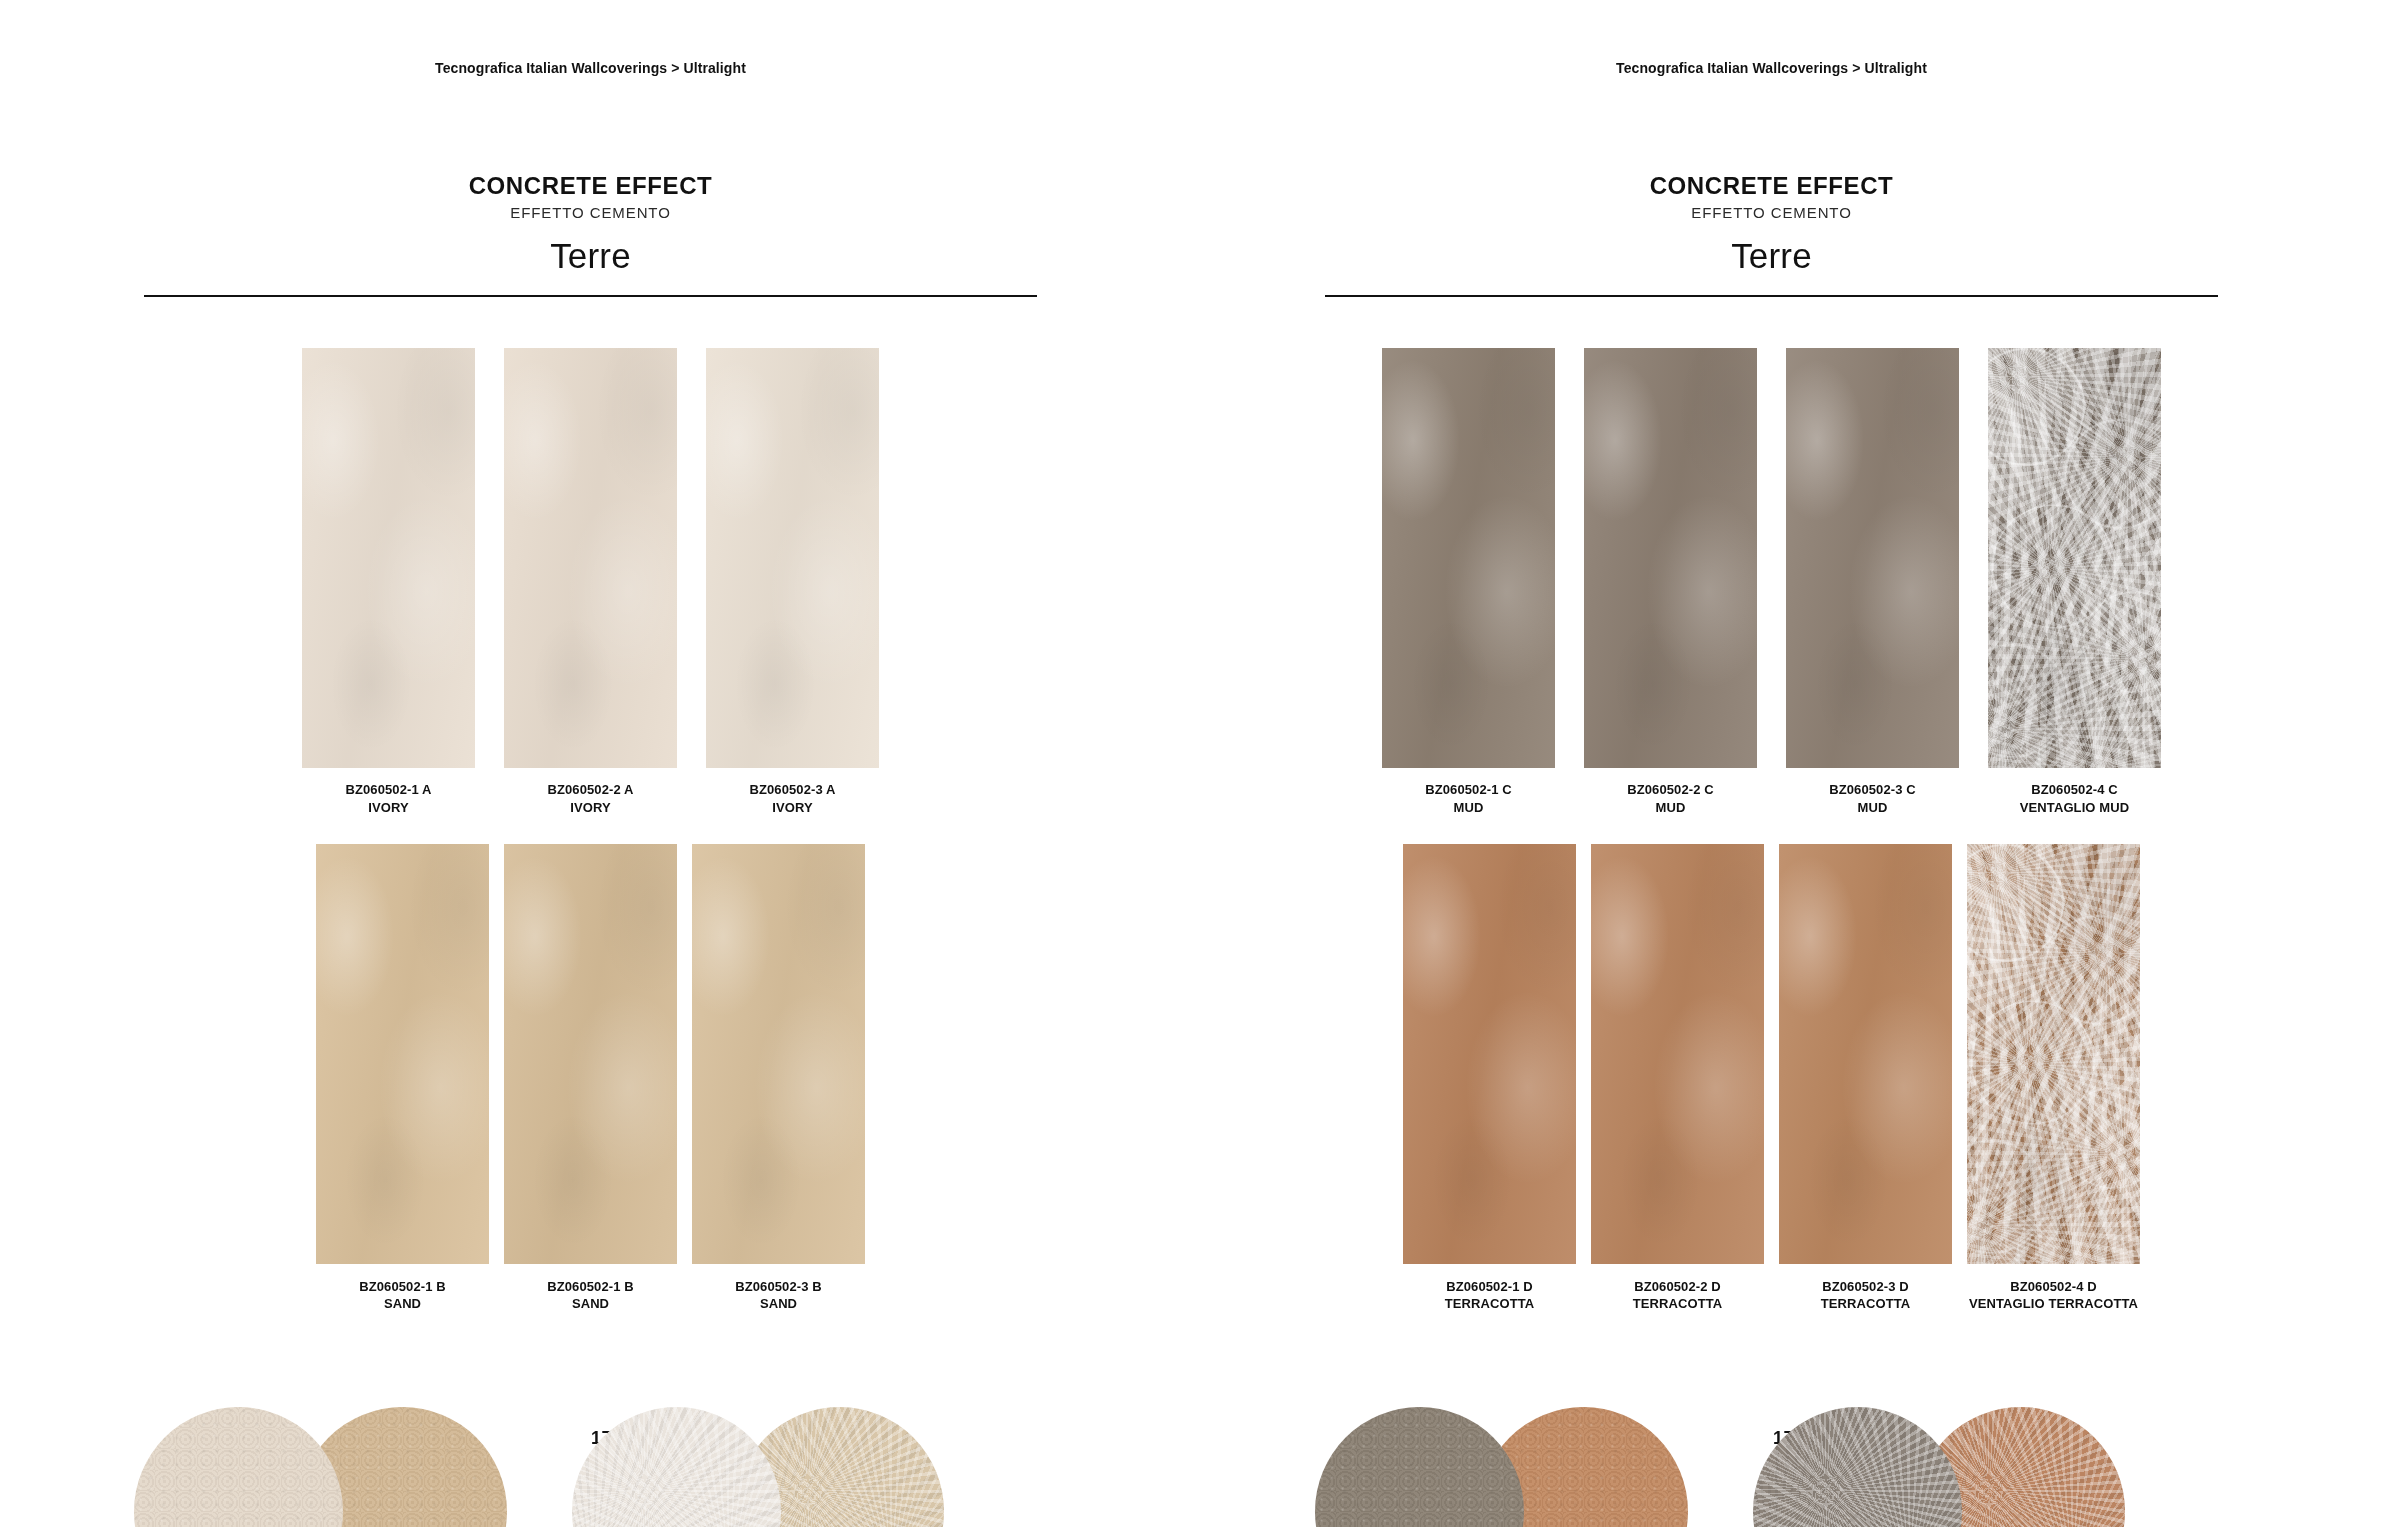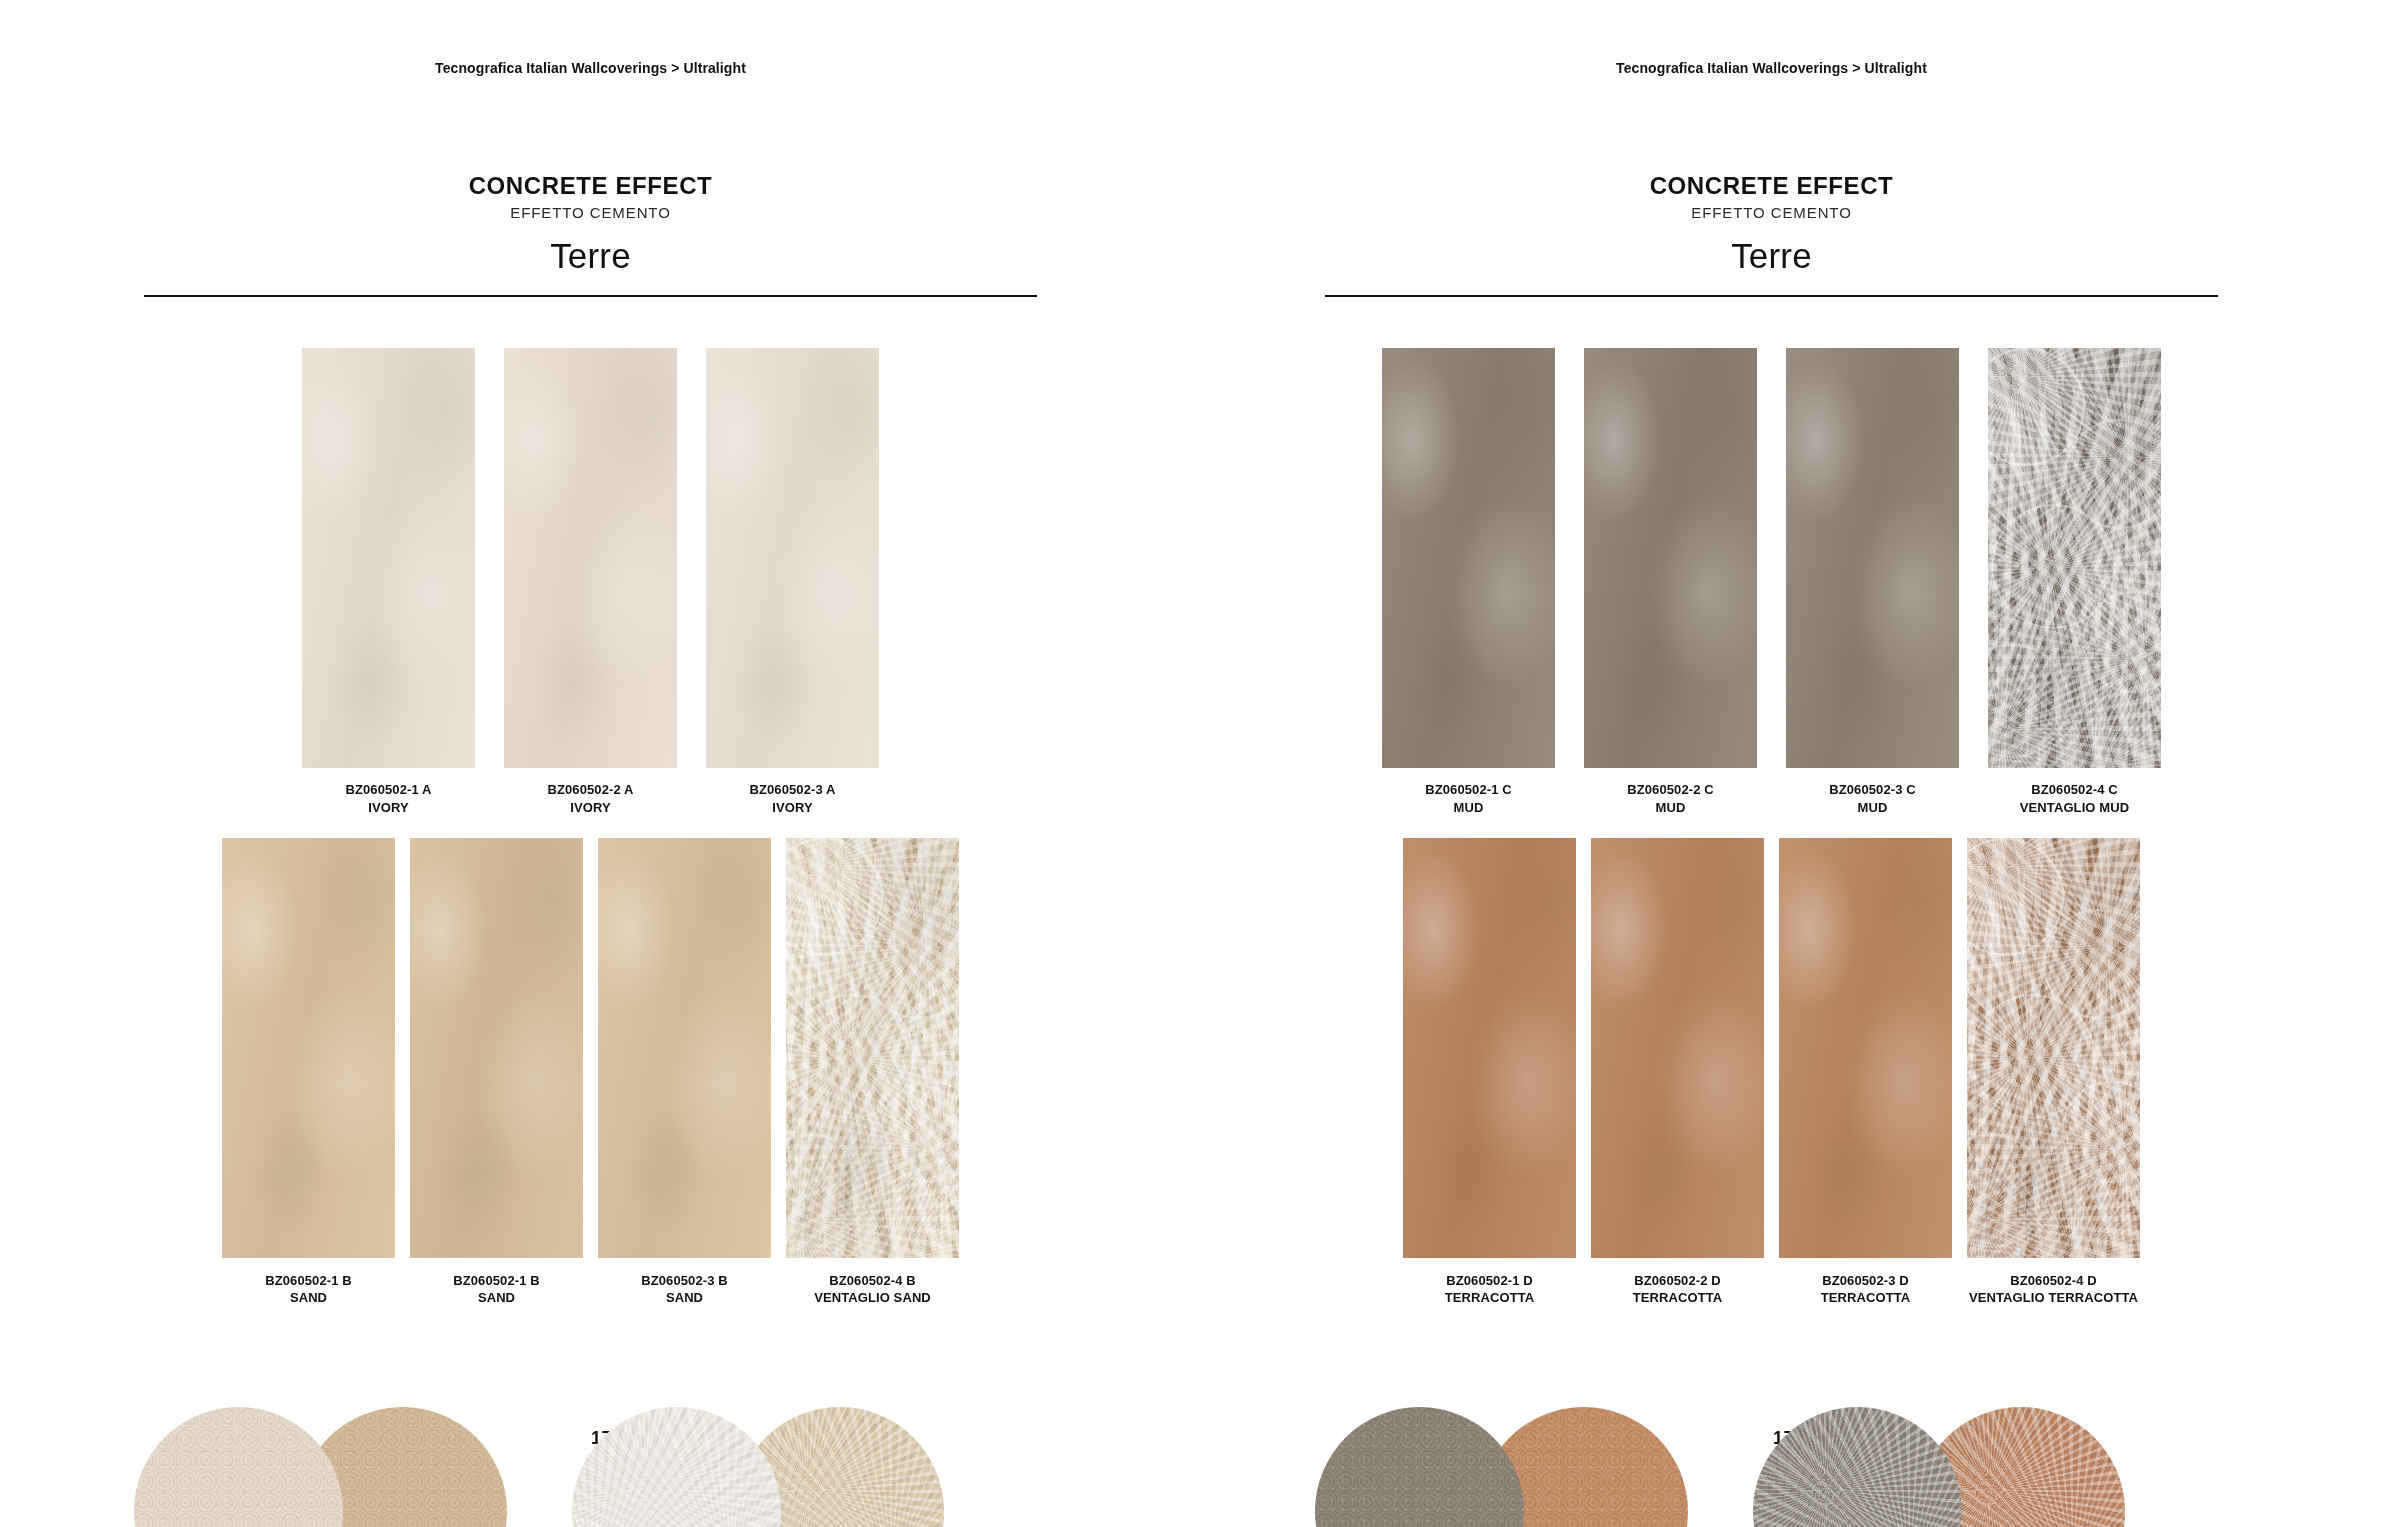--- a/index.html
+++ b/index.html
@@ -21,21 +21,21 @@
   .title-main { font-size:24px; font-weight:800; letter-spacing:0.6px; color:#111; }
   .title-sub { font-size:15px; font-weight:400; letter-spacing:0.9px; color:#2a2a2a; margin-top:3.8px; }
   .title-collection { font-size:35px; font-weight:400; letter-spacing:0.2px; color:#111; margin-top:15.4px; }
 
   .rule { position:absolute; height:1.9px; background:#111; top:295px; }
   .page.left .rule { left:144px; right:144px; width:auto; }
   .page.right .rule { left:144px; right:144px; width:auto; }
 
   .grid { position:absolute; top:348px; left:0; width:100%; }
   .row { display:flex; justify-content:center; gap:29px; }
-  .row + .row { margin-top:22px;gap:15px; }
+  .row + .row { margin-top:28px;gap:15px; }
   .cell { width:173px; }
 
   .swatch {
     width:173px; height:420px; position:relative; overflow:hidden;
     background-repeat:no-repeat;
   }
   .swatch .grain {
     position:absolute; inset:0;
     background-image:
       radial-gradient(ellipse 67px 115px at 18% 22%, rgba(255,255,255,.30), rgba(255,255,255,0) 70%),
@@ -166,31 +166,20 @@
           </div>
           <div class="cell">
             <div class="swatch" style="background: rgb(216, 192, 156);">
               <div class="grain"></div>
             </div>
             <div class="label">
               <span class="code">BZ060502-3 B</span>
               <span class="name">SAND</span>
             </div>
           </div>
-          <div class="cell">
-            <div class="swatch fan" style="background: rgb(211, 187, 153);">
-              <div class="fanlayer"></div>
-              <div class="fanrings"></div>
-              <div class="grain"></div>
-            </div>
-            <div class="label">
-              <span class="code">BZ060502-4 B</span>
-              <span class="name">VENTAGLIO SAND</span>
-            </div>
-          </div>
         </div>
       </div>
 
     <div class="discs">
         <div class="disc" style="background: rgb(228, 216, 201); left: 134px; z-index: 10;">
           <div class="tex leather"></div>
         </div>
         <div class="disc" style="background: rgb(210, 183, 147); left: 298px; z-index: 9;">
           <div class="tex leather"></div>
         </div>

